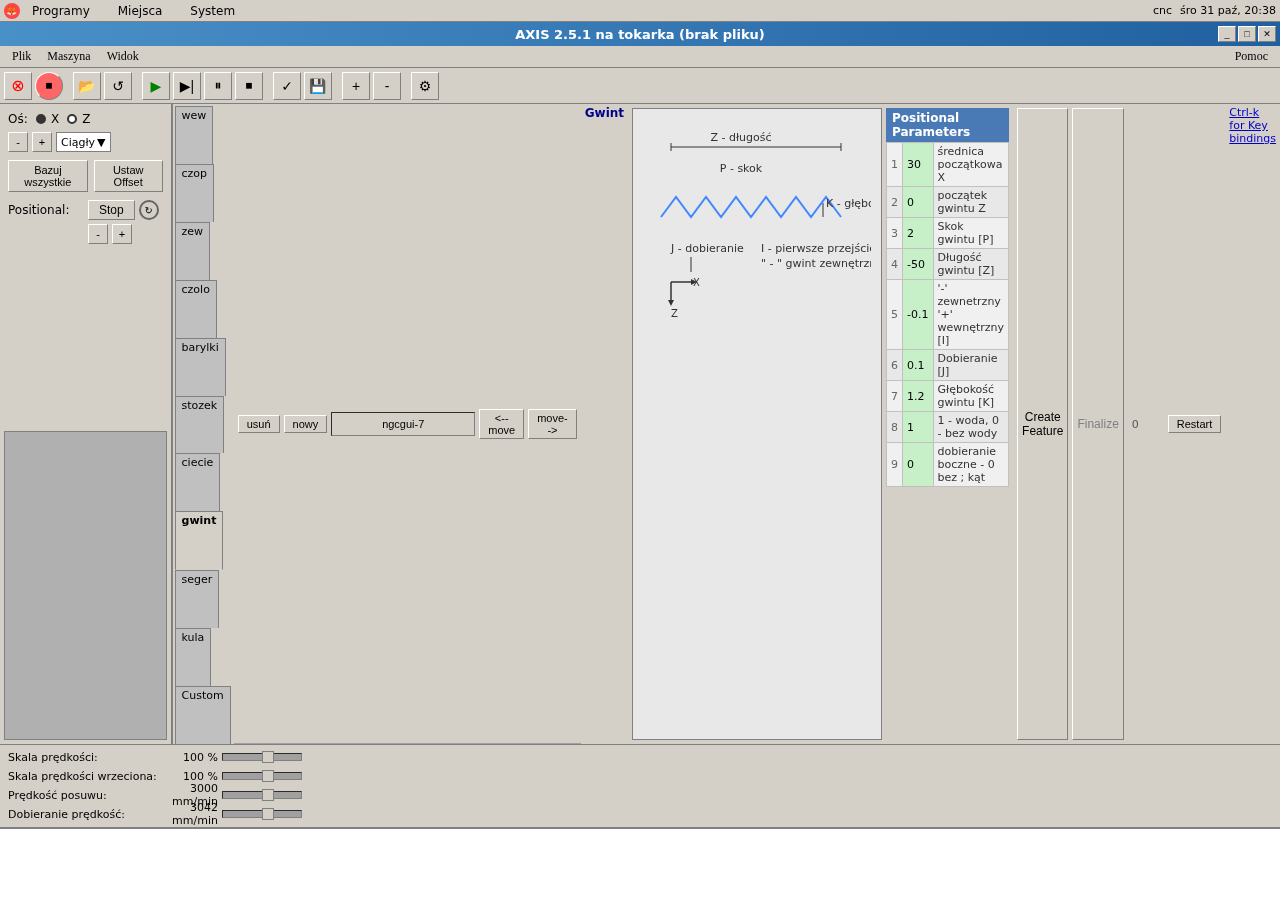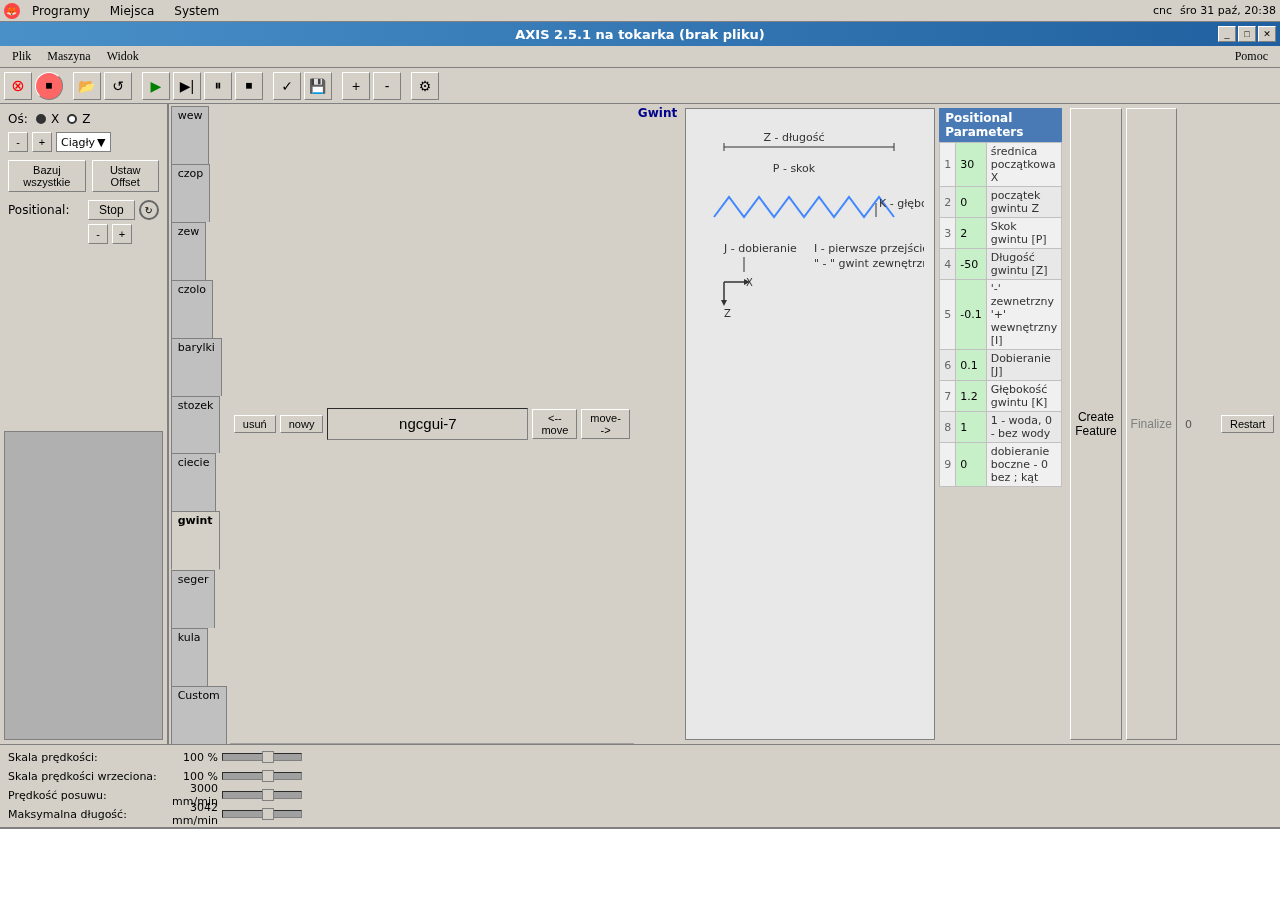--- a/index.html
+++ b/index.html
@@ -24,21 +24,21 @@
     }
     .system-bar-logo {
       width: 16px; height: 16px;
       background: #ff4444;
       border-radius: 50%;
       margin-right: 6px;
       display: inline-flex; align-items: center; justify-content: center;
       font-size: 9px; color: white; font-weight: bold;
     }
     .system-bar-menu {
-      display: flex; gap: 8px;
+      display: flex; gap: 16px;
     }
     .system-bar-menu span {
       padding: 1px 6px;
       cursor: pointer;
     }
     .system-bar-right {
       margin-left: auto;
       display: flex;
       align-items: center;
       gap: 8px;
@@ -275,25 +275,25 @@
       border: 1px solid;
       border-top-color: #ffffff;
       border-left-color: #ffffff;
       border-right-color: #808080;
       border-bottom-color: #808080;
       cursor: pointer;
       font-size: 11px;
     }
     .feature-name-input {
       flex: 1;
-      height: 32px;
+      height: 24px;
       background: #d4d0c8;
       border: 1px inset #808080;
       text-align: center;
-      font-size: 15px;
+      font-size: 11px;
     }
 
     .feature-content {
       display: flex;
       flex: 1;
       padding: 4px;
       gap: 4px;
     }
 
     .diagram-area {
@@ -708,21 +708,21 @@
     </div>
   </div>
   <div class="slider-row">
     <span class="slider-label">Prędkość posuwu:</span>
     <span class="slider-value">3000 mm/min</span>
     <div class="slider-track">
       <div class="slider-thumb"></div>
     </div>
   </div>
   <div class="slider-row">
-    <span class="slider-label">Maksymalna długość:</span>
+    <span class="slider-label">Dobieranie prędkość:</span>
     <span class="slider-value">3042 mm/min</span>
     <div class="slider-track">
       <div class="slider-thumb"></div>
     </div>
   </div>
 </div>
 
 <div class="code-area"></div>
 
 </body></html>

